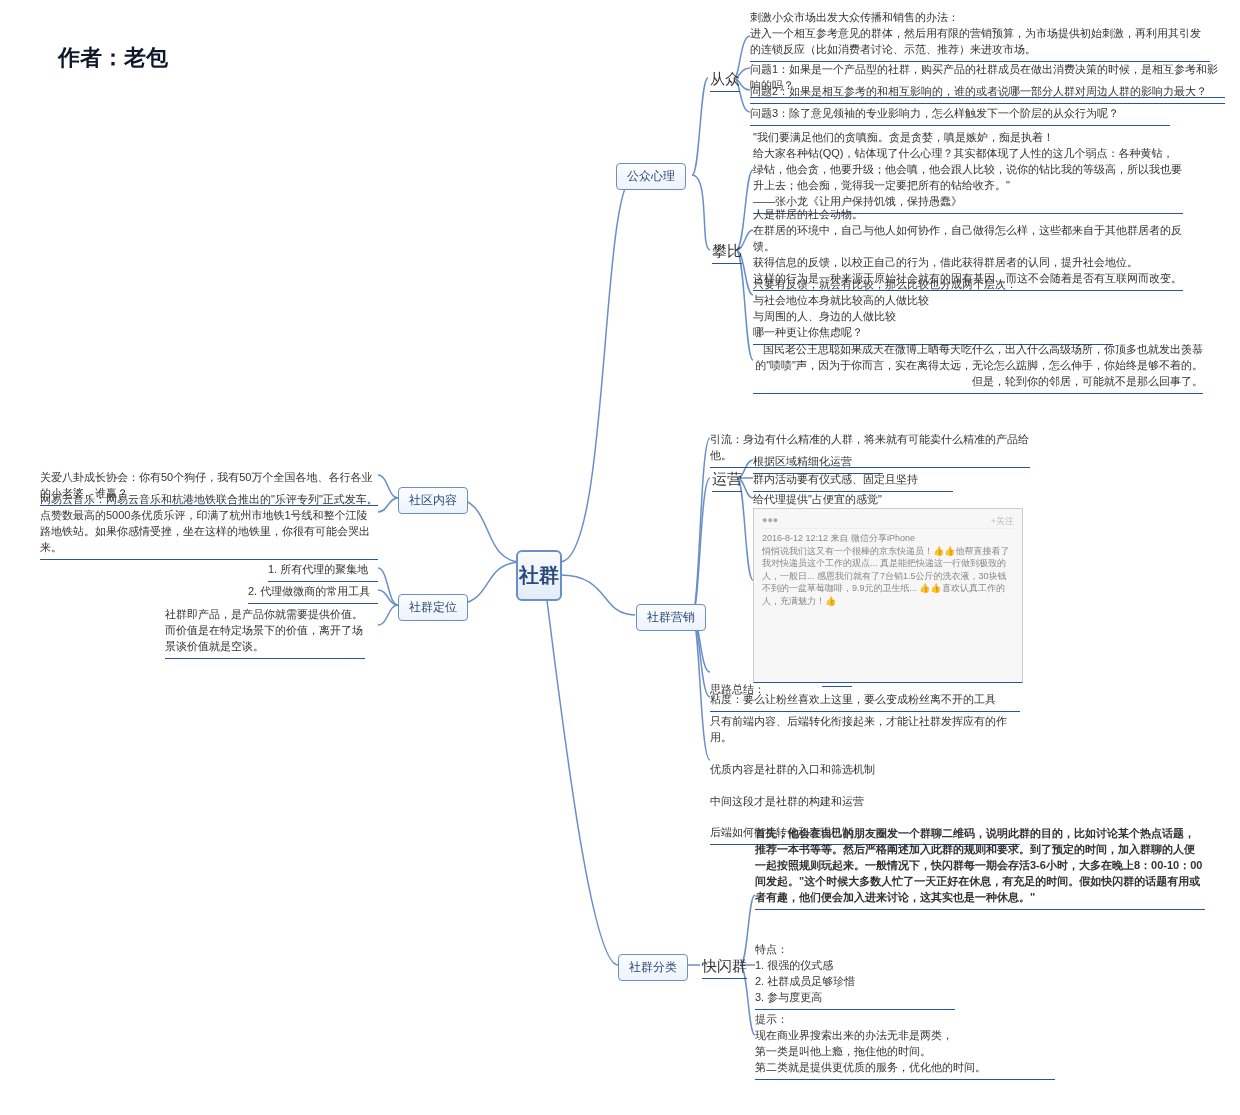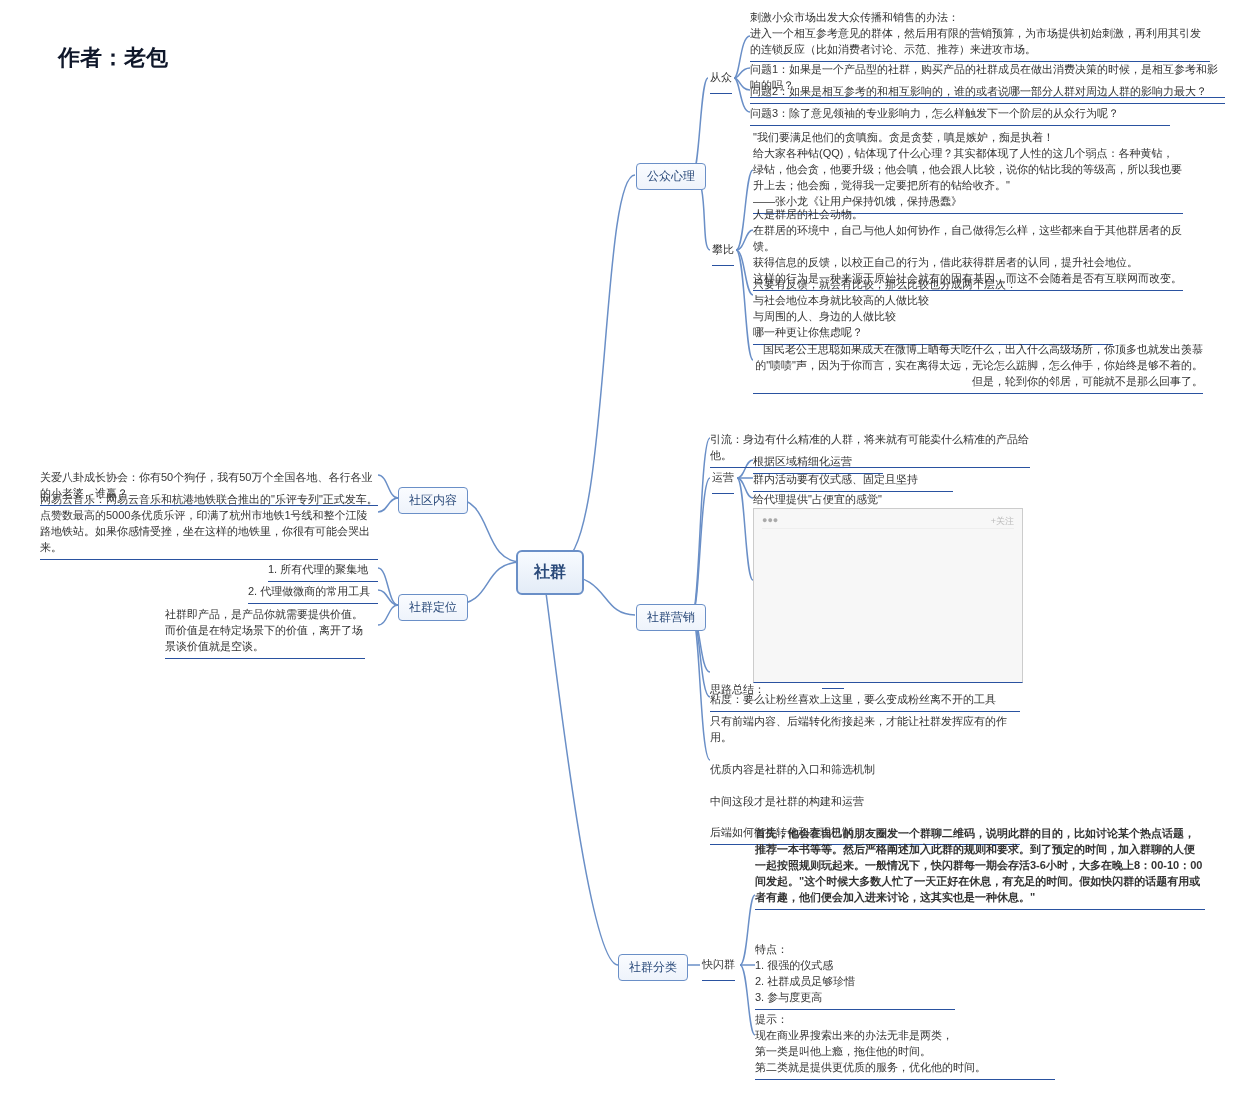--- a/index.html
+++ b/index.html
@@ -19,25 +19,25 @@
     left: 40px;
     top: 40px;
     font-size: 22px;
     font-weight: bold;
     line-height: 1.6;
     color: #0f172a;
     margin-left: 18px;
   }
   .root-node {
     position: absolute;
-    padding: 10px 16px;
+    padding: 10px 1px;
     border: 2px solid #6a8fc7;
     border-radius: 6px;
     background: linear-gradient(#f8fbff,#e3ecf7);
-    font-size: 16px;
+    font-size: 20px;
     font-weight: bold;
     color: #2a4a7a;
   }
   .branch-node {
     position: absolute;
     padding: 4px 10px;
     border: 1px solid #6a8fc7;
     border-radius: 4px;
     background: linear-gradient(#fafcff,#eef3fb);
     font-size: 12px;
@@ -46,24 +46,24 @@
   .leaf {
     position: absolute;
     border-bottom: 1.5px solid #2a52a0;
     padding: 2px 0 3px 0;
     font-size: 11px;
     line-height: 1.45;
     color: #333;
   }
   .mini-label {
     position: absolute;
-    font-size: 11px;
+    font-size: 15px;
     color: #333;
     border-bottom: 1.5px solid #2a52a0;
-    padding-bottom: 8px;
+    padding-bottom: 2px;
     text-align: center;
   }
   .img-box {
     position: absolute;
     width: 270px;
     height: 175px;
     border: 1px solid #ccc;
     background: #f7f7f7;
     border-bottom: 1.5px solid #2a52a0;
     padding: 6px 8px;
@@ -134,21 +134,21 @@
     <path d="M 740 965 C 748 965 748 1035 755 1035"></path>
   </g>
 </svg>
 
 <div class="author-block">
   <div>作者：老包</div>
 </div>
 
 <div class="root-node" style="left:516px; top:550px;">社群</div>
 
-<div class="branch-node" style="left:636px; top:163px;">公众心理</div>
+<div class="branch-node" style="left:616px; top:163px;">公众心理</div>
 <div class="branch-node" style="left:398px; top:487px;">社区内容</div>
 <div class="branch-node" style="left:398px; top:594px;">社群定位</div>
 <div class="branch-node" style="left:636px; top:604px;">社群营销</div>
 <div class="branch-node" style="left:618px; top:954px;">社群分类</div>
 
 <div class="mini-label" style="left:710px; top:70px;">从众</div>
 <div class="mini-label" style="left:712px; top:242px;">攀比</div>
 <div class="mini-label" style="left:712px; top:470px;">运营</div>
 <div class="mini-label" style="left:822px; top:665px;">转化</div>
 <div class="mini-label" style="left:702px; top:957px;">快闪群</div>
@@ -180,20 +180,22 @@
 <div class="leaf" style="left:248px; top:582px; width:130px;">2. 代理做微商的常用工具</div>
 <div class="leaf" style="left:165px; top:605px; width:200px;">社群即产品，是产品你就需要提供价值。而价值是在特定场景下的价值，离开了场景谈价值就是空谈。</div>
 
 <div class="leaf" style="left:710px; top:430px; width:320px;">引流：身边有什么精准的人群，将来就有可能卖什么精准的产品给他。</div>
 <div class="leaf" style="left:753px; top:452px; width:130px;">根据区域精细化运营</div>
 <div class="leaf" style="left:753px; top:470px; width:200px;">群内活动要有仪式感、固定且坚持</div>
 <div class="leaf" style="left:753px; top:490px; width:160px;">给代理提供"占便宜的感觉"</div>
 
 <div class="img-box" style="left:753px; top:508px;">
   <div style="color:#aaa;border-bottom:1px solid #eee;padding-bottom:3px;margin-bottom:3px;">●●● &nbsp; <span style="float:right;color:#bbb;">+关注</span></div>
+  <div style="white-space:pre-line;line-height:1.4;">2016-8-12 12:12 来自 微信分享iPhone
+悄悄说我们这又有一个很棒的京东快递员！👍👍他帮直接看了我对快递员这个工作的观点... 真是能把快递这一行做到极致的人，一般日... 感恩我们就有了7台销1.5公斤的洗衣液，30块钱不到的一盆草莓咖啡，9.9元的卫生纸... 👍👍喜欢认真工作的人，充满魅力！👍</div>
 </div>
 
 <div class="leaf" style="left:710px; top:690px; width:310px;">粘度：要么让粉丝喜欢上这里，要么变成粉丝离不开的工具</div>
 <div class="leaf" style="left:710px; top:680px; width:310px; white-space:pre-line; border-bottom:1.5px solid #2a52a0;">思路总结：
 
 只有前端内容、后端转化衔接起来，才能让社群发挥应有的作用。
 
 优质内容是社群的入口和筛选机制
 
 中间这段才是社群的构建和运营

